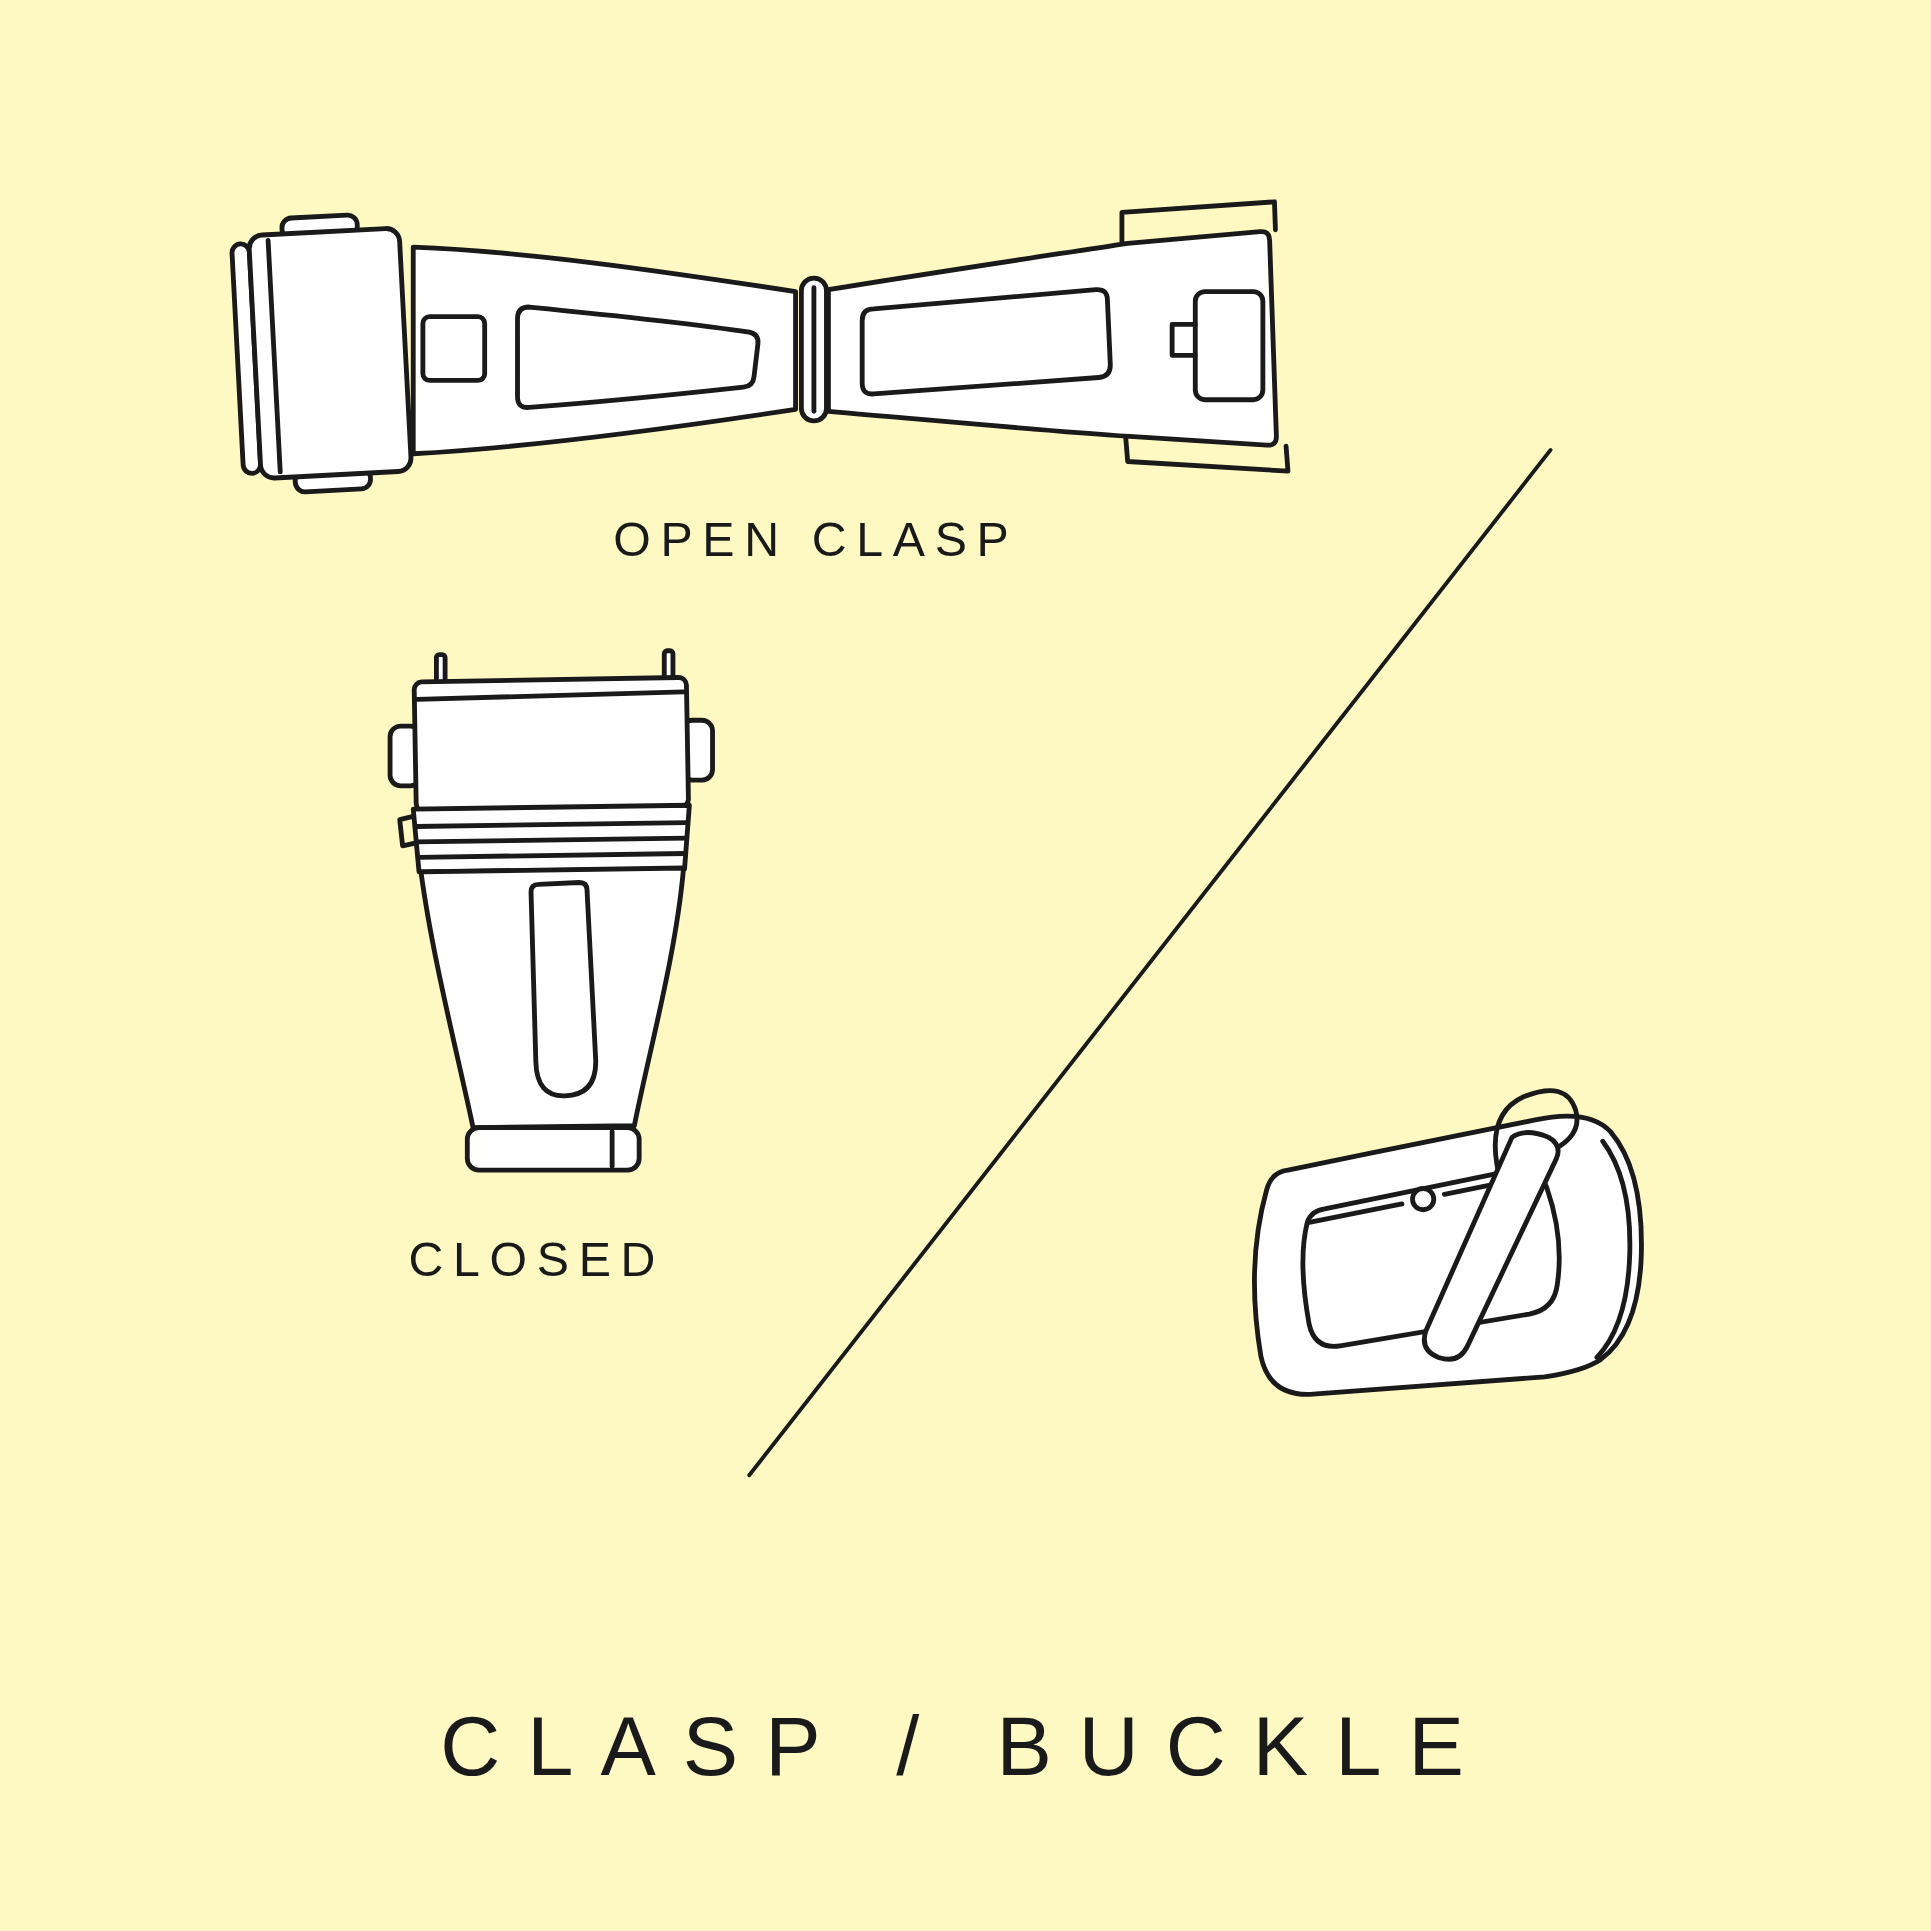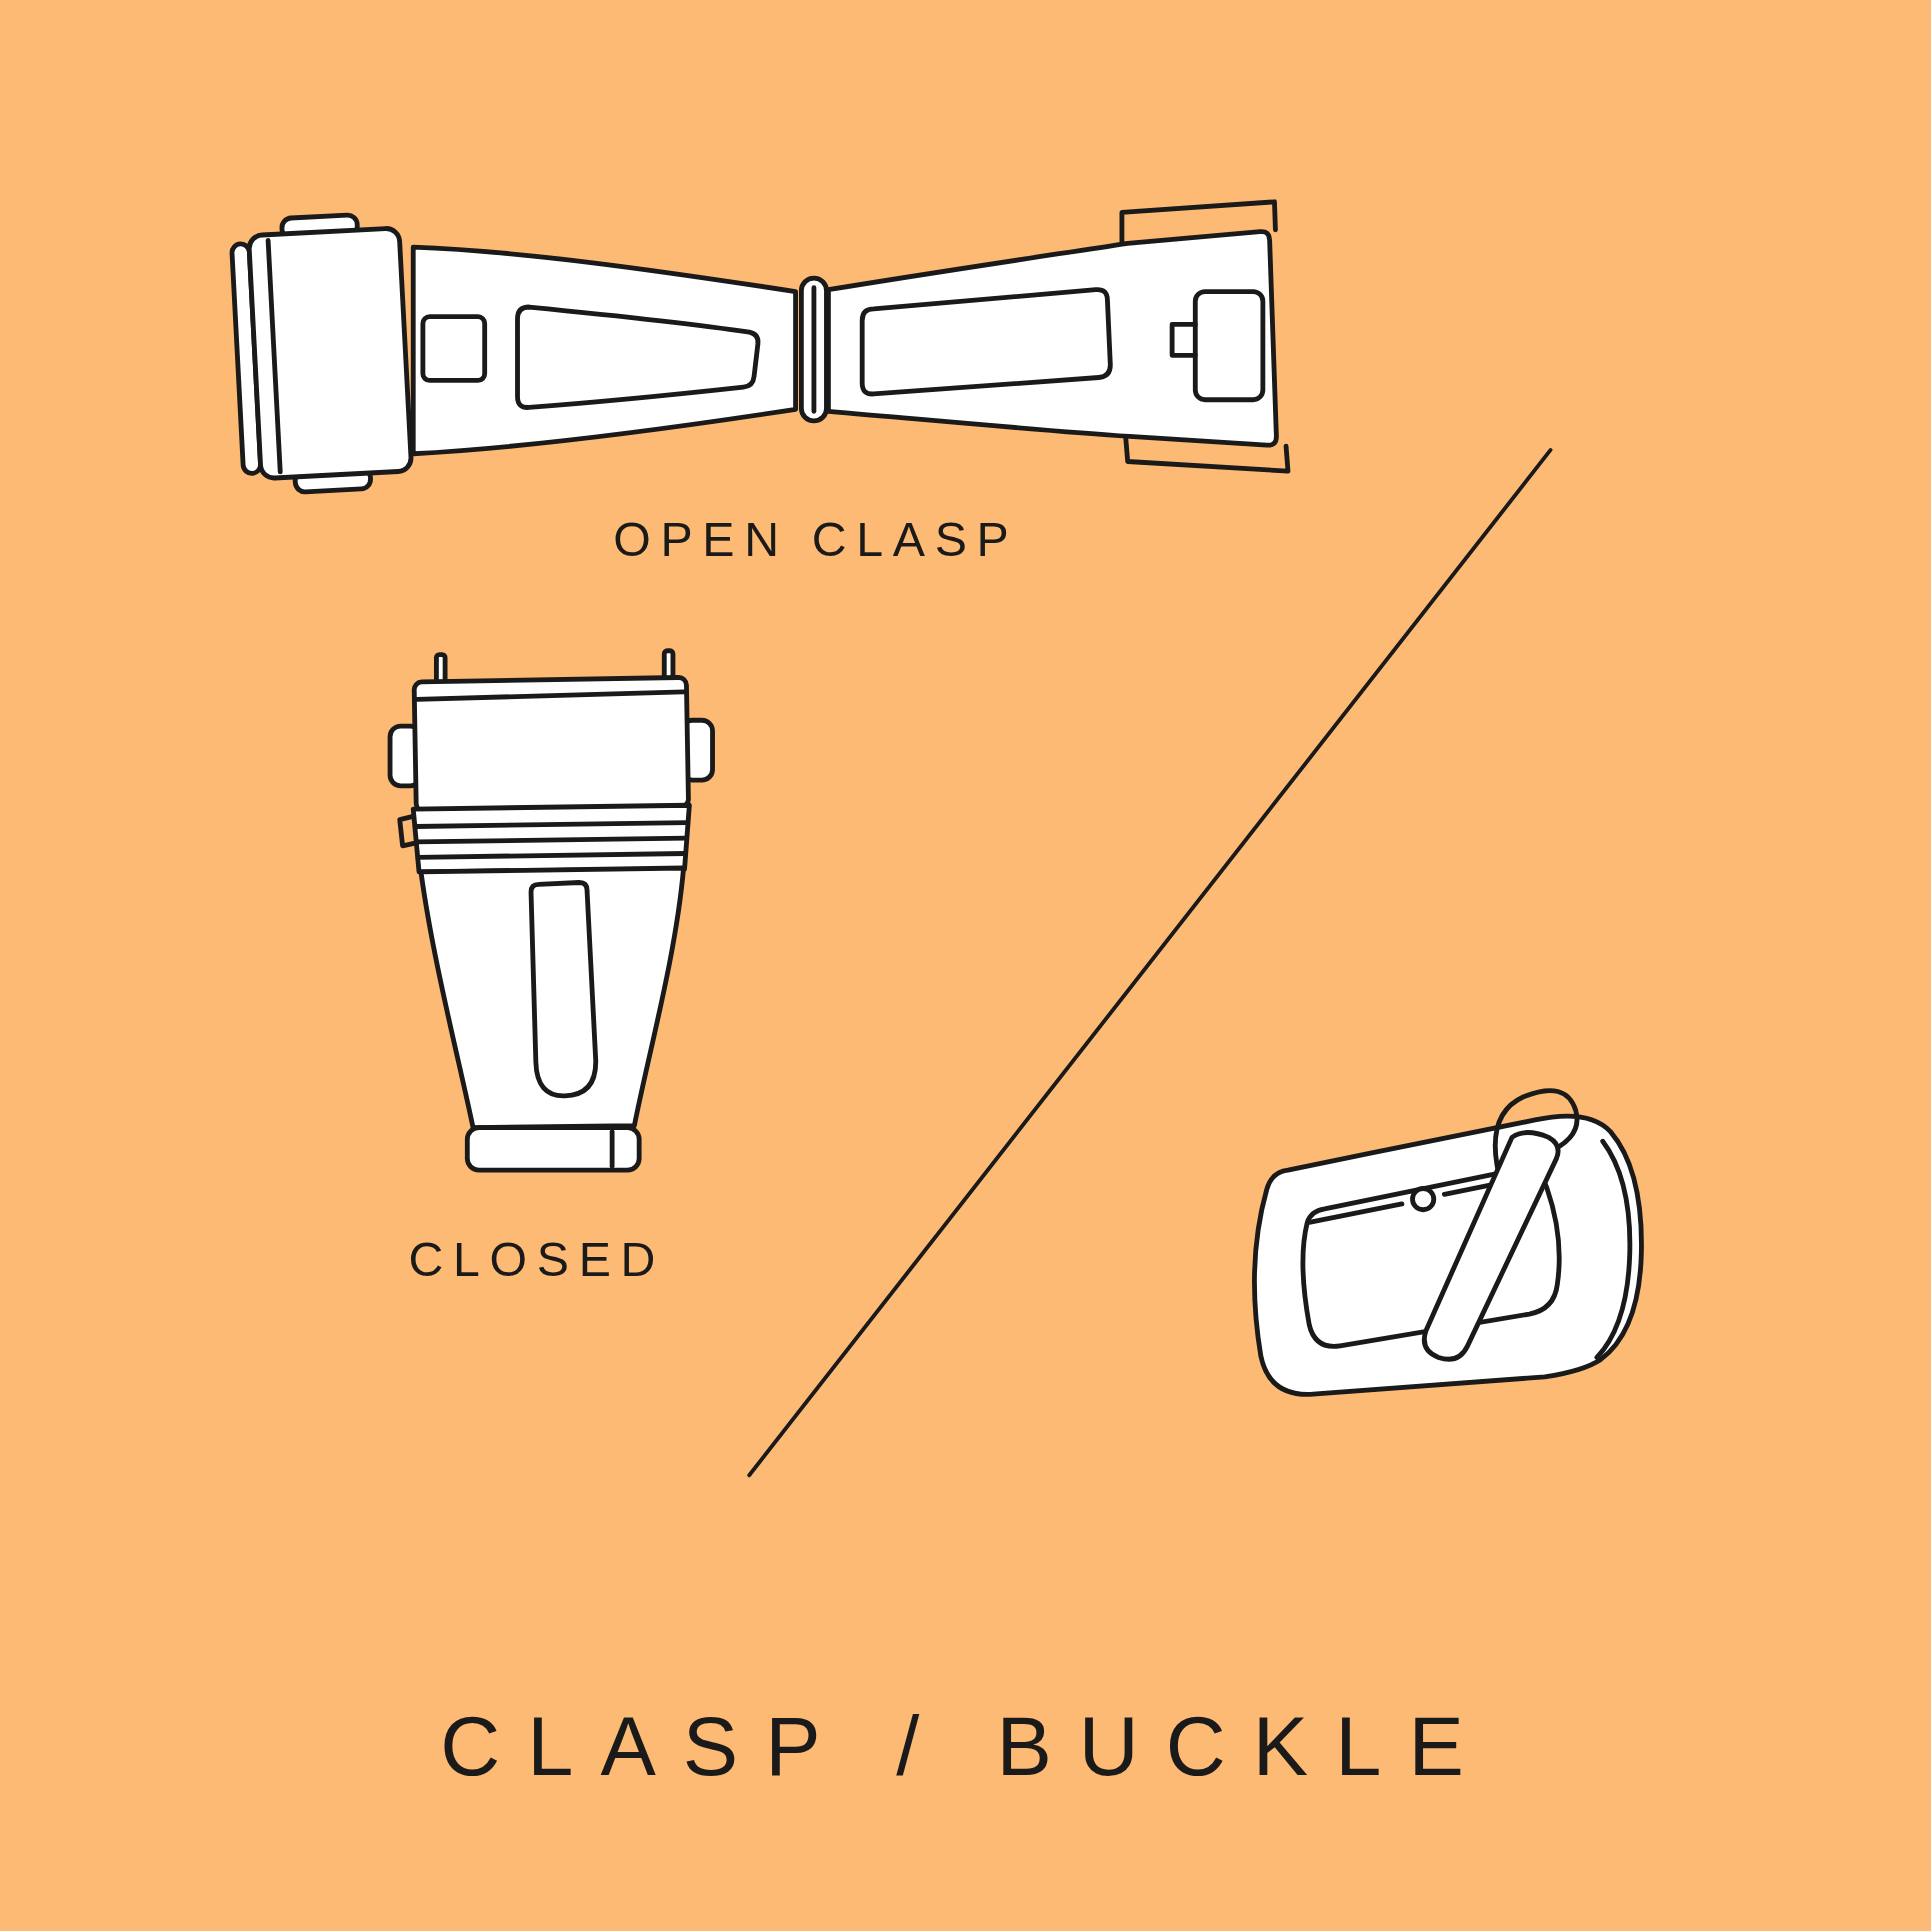--- a/index.html
+++ b/index.html
@@ -4,21 +4,21 @@
 <style>
   html, body {
     margin: 0;
     padding: 0;
     background: #ffffff;
   }
   .canvas {
     position: relative;
     width: 1931px;
     height: 1931px;
-    background: #fdba74;
+    background: #fef9c3;
     overflow: hidden;
     font-family: "Liberation Sans", sans-serif;
     text-align: center;
   }
   svg { display: block; }
   .ink-stroke {
     stroke: #1a1a1a;
     fill: #ffffff;
     stroke-width: 5;
     stroke-linejoin: round;

